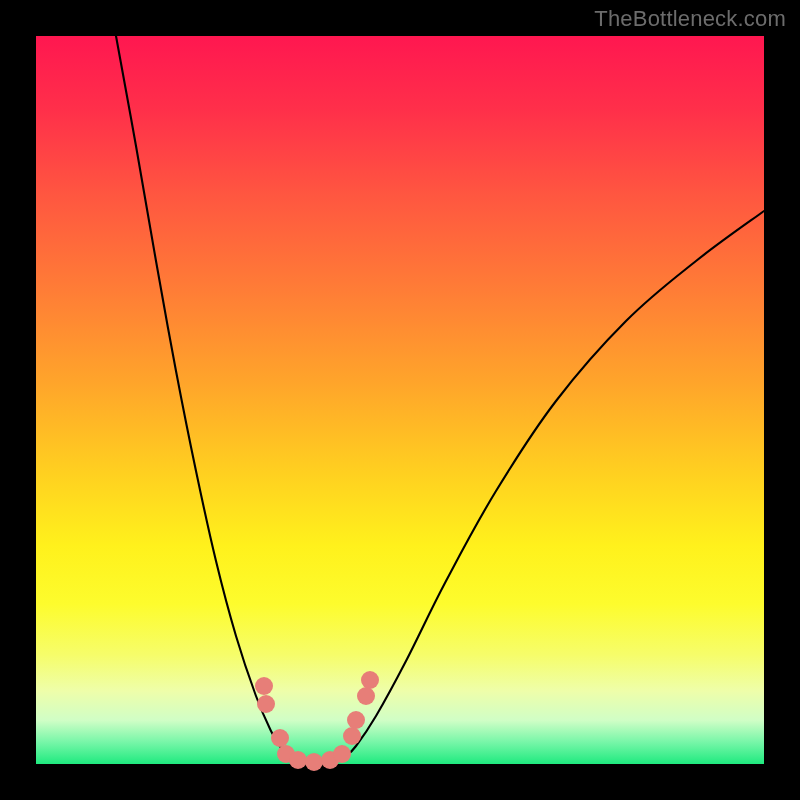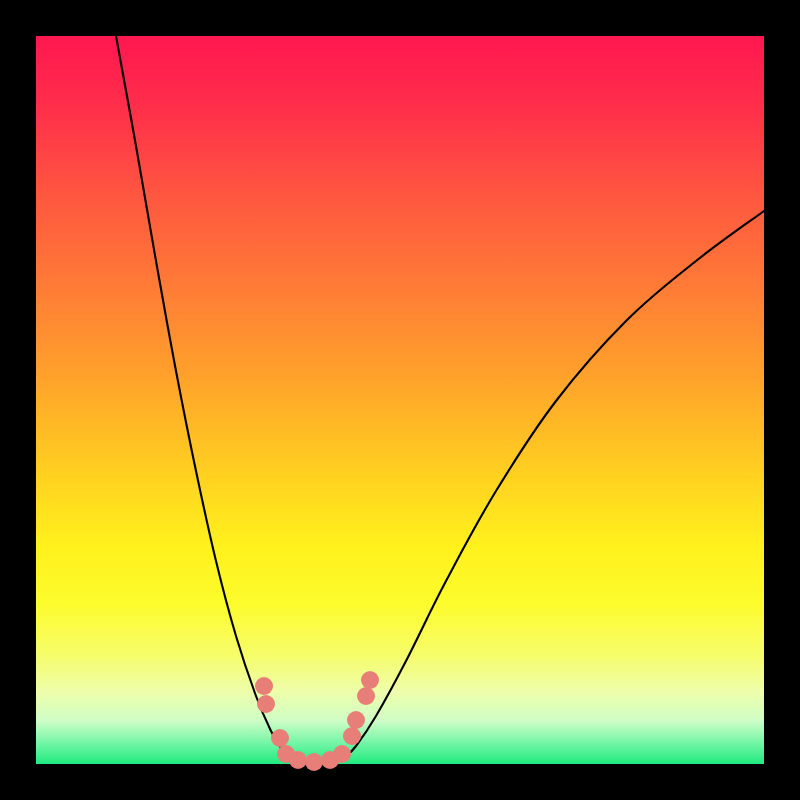--- a/index.html
+++ b/index.html
@@ -58,20 +58,21 @@
     top: 0;
     width: 728px;
     height: 728px;
     overflow: visible;
   }
 </style>
 </head>
 <body>
 
 <div class="frame">
+  <div class="watermark">TheBottleneck.com</div>
   <div class="plot">
     <svg class="curve" viewBox="0 0 728 728">
       <g id="curve-group">
           <path d="M 80 0 C 83.6 19.8, 92.8 69.5, 100 110 C 107.2 150.5, 112.8 184.5, 120 225 C 127.2 265.5, 132.8 297.2, 140 335 C 147.2 372.8, 152.8 400.8, 160 435 C 167.2 469.2, 172.8 495.3, 180 525 C 187.2 554.7, 192.8 575.7, 200 600 C 207.2 624.3, 213.7 642.9, 220 660 C 226.3 677.1, 230.5 685.64, 235 695 C 239.5 704.36, 242.3 707.5, 245 712 C 247.7 716.5, 249.1 718.56, 250 720 C 250.9 721.44, 248.2 719.1, 250 720 C 251.8 720.9, 256.4 723.74, 260 725 C 263.6 726.26, 265.5 726.64, 270 727 C 274.5 727.36, 279.6 727.36, 285 727 C 290.4 726.64, 295.5 726.26, 300 725 C 304.5 723.74, 308.2 720.9, 310 720 C 311.8 719.1, 308.2 721.8, 310 720 C 311.8 718.2, 314.6 717.2, 320 710 C 325.4 702.8, 331 695.3, 340 680 C 349 664.7, 357.4 649.3, 370 625 C 382.6 600.7, 393.8 575.6, 410 545 C 426.2 514.4, 440.2 487.4, 460 455 C 479.8 422.6, 496.6 395.6, 520 365 C 543.4 334.4, 564.8 310.2, 590 285 C 615.2 259.8, 635.16 244.8, 660 225 C 684.84 205.2, 715.76 184, 728 175" fill="none" stroke="#000" stroke-width="2.1" stroke-linecap="round"></path>
         </g>
       <g id="marker-group">
           <circle cx="228" cy="650" r="9" fill="#e77e78"></circle>
           <circle cx="230" cy="668" r="9" fill="#e77e78"></circle>
           <circle cx="244" cy="702" r="9" fill="#e77e78"></circle>
           <circle cx="250" cy="718" r="9" fill="#e77e78"></circle>

